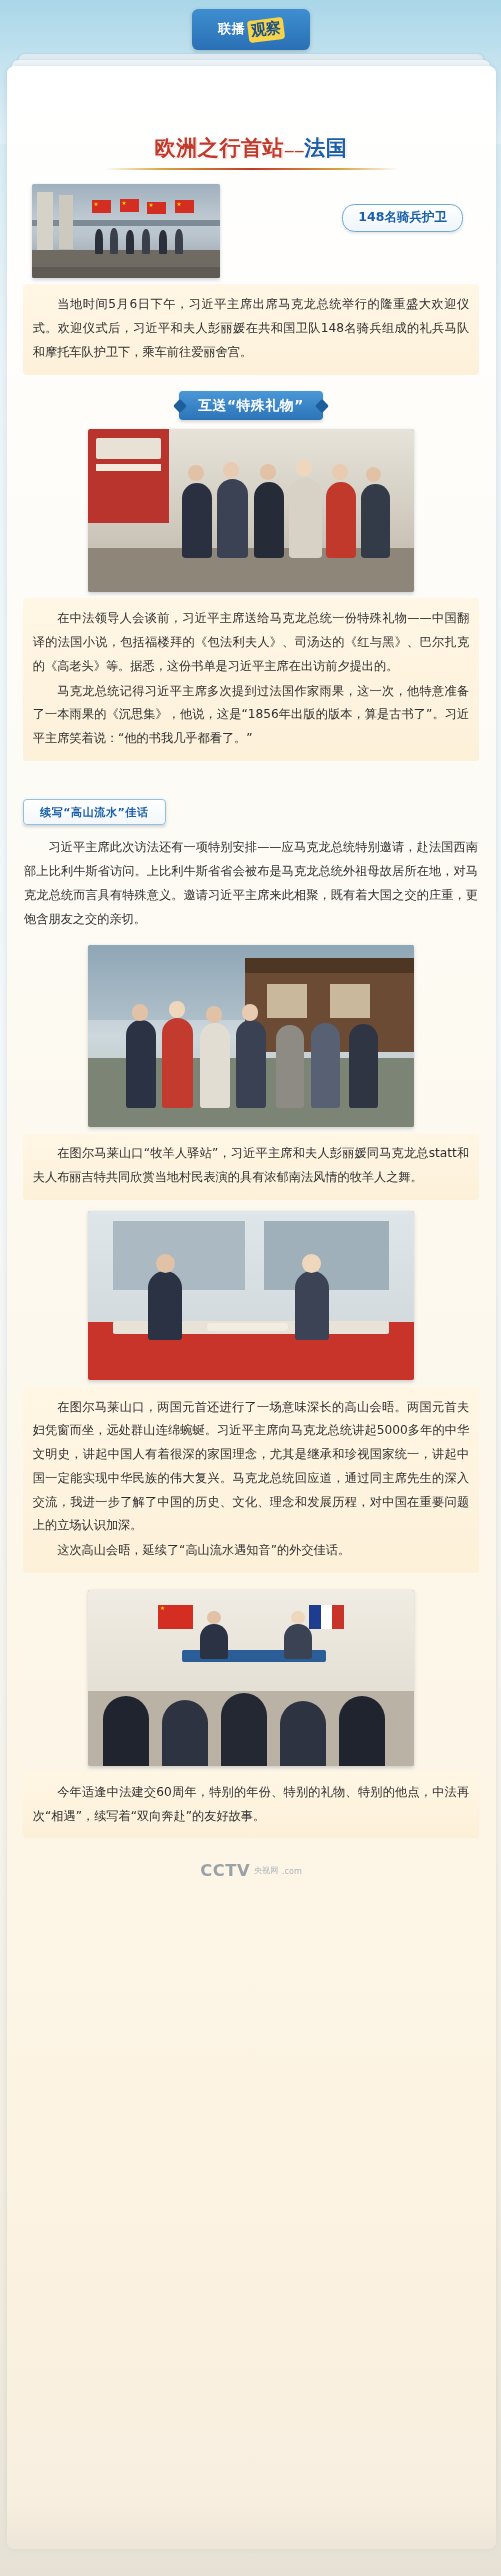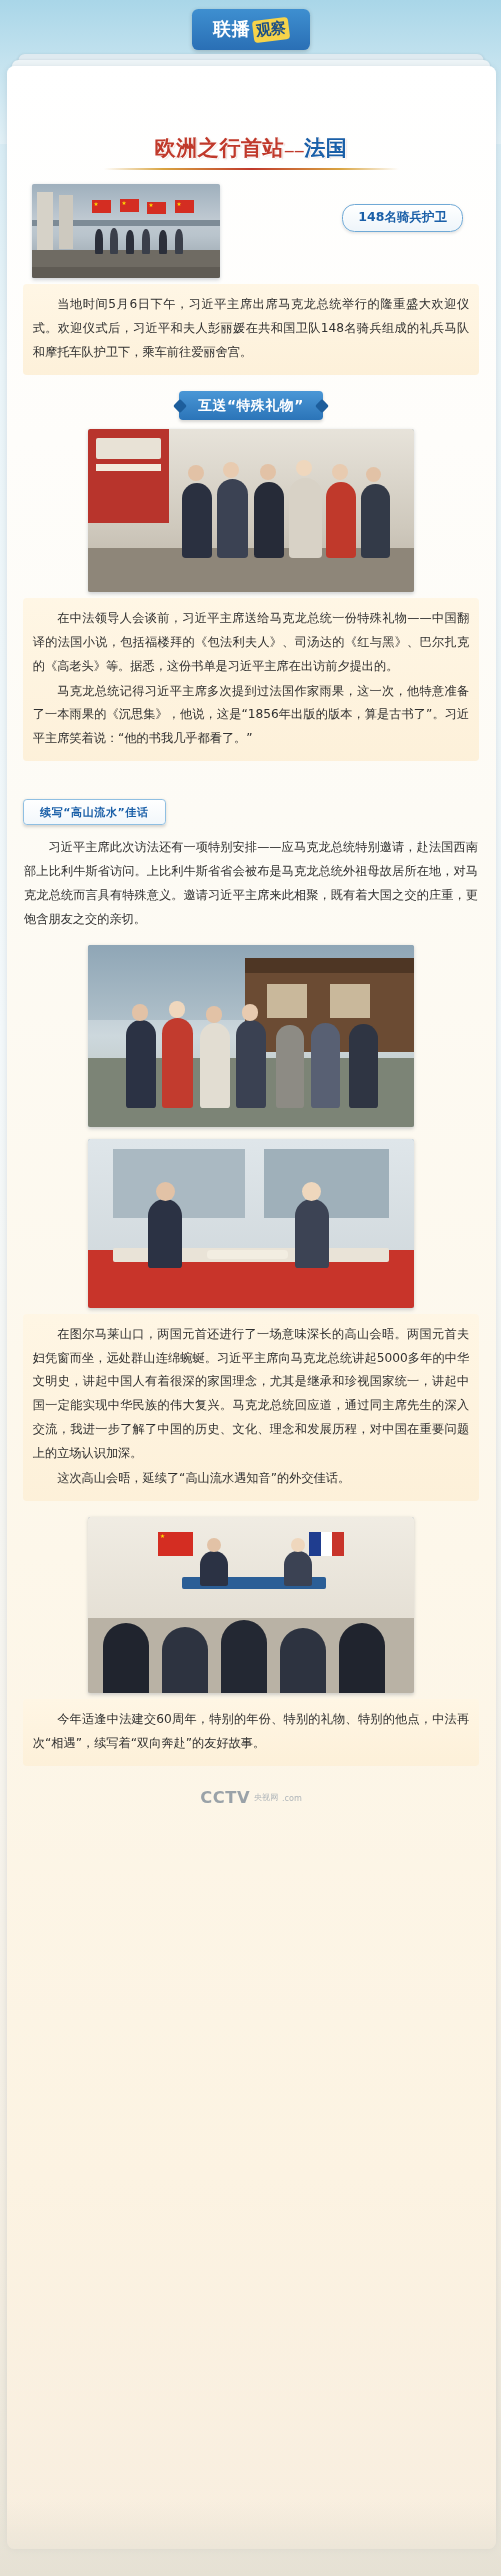--- a/index.html
+++ b/index.html
@@ -33,21 +33,21 @@
     top: 8.8px; left: 50%;
     transform: translateX(-50%);
     width: 118px; height: 41px;
     background: linear-gradient(180deg,#3e8fd0 0%, #2a6fb5 100%);
     border-radius: 6.3px;
     box-shadow: 0 1.9px 4.4px rgba(0,0,0,0.18);
     display: flex; align-items: center; justify-content: center;
     gap: 2.5px;
   }
   .logo-badge .lb-main {
-    color: #fff; font-size: 18px; font-weight: bold; letter-spacing: 0.6px;
+    color: #fff; font-size: 13px; font-weight: bold; letter-spacing: 0.6px;
     font-family: Liberation Serif, serif;
   }
   .logo-badge .lb-accent {
     background: #f6d34a;
     color: #1c4f86;
     font-size: 15px; font-weight: bold;
     border-radius: 3.8px;
     padding: 1.3px 3.1px;
     transform: rotate(-7deg);
     display: inline-block;
@@ -333,20 +333,23 @@
         <div class="fig" style="left:188px;top:80px;width:27.6px;height:83px;background:#8d8b84;border-radius:13.8px 13.8px 3.1px 3.1px"></div>
         <div class="fig" style="left:223px;top:78px;width:29px;height:85px;background:#586073;border-radius:14.4px 14.4px 3.1px 3.1px"></div>
         <div class="fig" style="left:261px;top:79px;width:29px;height:84px;background:#2f3543;border-radius:14.4px 14.4px 3.1px 3.1px"></div>
         <div style="position:absolute;left:44px;top:59px;width:16.3px;height:16.3px;background:#e2c2a6;border-radius:50%"></div>
         <div style="position:absolute;left:81px;top:56px;width:16.3px;height:16.3px;background:#efd7bd;border-radius:50%"></div>
         <div style="position:absolute;left:118px;top:61px;width:16.3px;height:16.3px;background:#e2c2a6;border-radius:50%"></div>
         <div style="position:absolute;left:154px;top:59px;width:16.3px;height:16.3px;background:#e8cbb0;border-radius:50%"></div>
       </div>
     </div>
 
+    <div class="tint">
+      <p class="body">在图尔马莱山口“牧羊人驿站”，习近平主席和夫人彭丽媛同马克龙总statt和夫人布丽吉特共同欣赏当地村民表演的具有浓郁南法风情的牧羊人之舞。</p>
+    </div>
 
     <div class="photo" style="width:326px;height:169px;margin:11.3px auto 0;">
       <div class="ph">
         <div class="sky" style="background:linear-gradient(180deg,#dfe6ea 0%,#cdd5d9 100%)"></div>
         <div style="position:absolute;left:25px;top:10px;width:132px;height:69px;background:#aab9c2"></div>
         <div style="position:absolute;left:176px;top:10px;width:125px;height:69px;background:#9fb0ba"></div>
         <div style="position:absolute;left:0;bottom:0;width:100%;height:58px;background:#c8342a"></div>
         <div style="position:absolute;left:25px;bottom:46px;width:276px;height:13.8px;background:#e9e3d7;border-radius:1.9px"></div>
         <div class="fig" style="left:60px;top:60px;width:34px;height:69px;background:#2b3244;border-radius:17px 17px 3.1px 3.1px"></div>
         <div class="fig" style="left:207px;top:60px;width:34px;height:69px;background:#3c4354;border-radius:17px 17px 3.1px 3.1px"></div>

